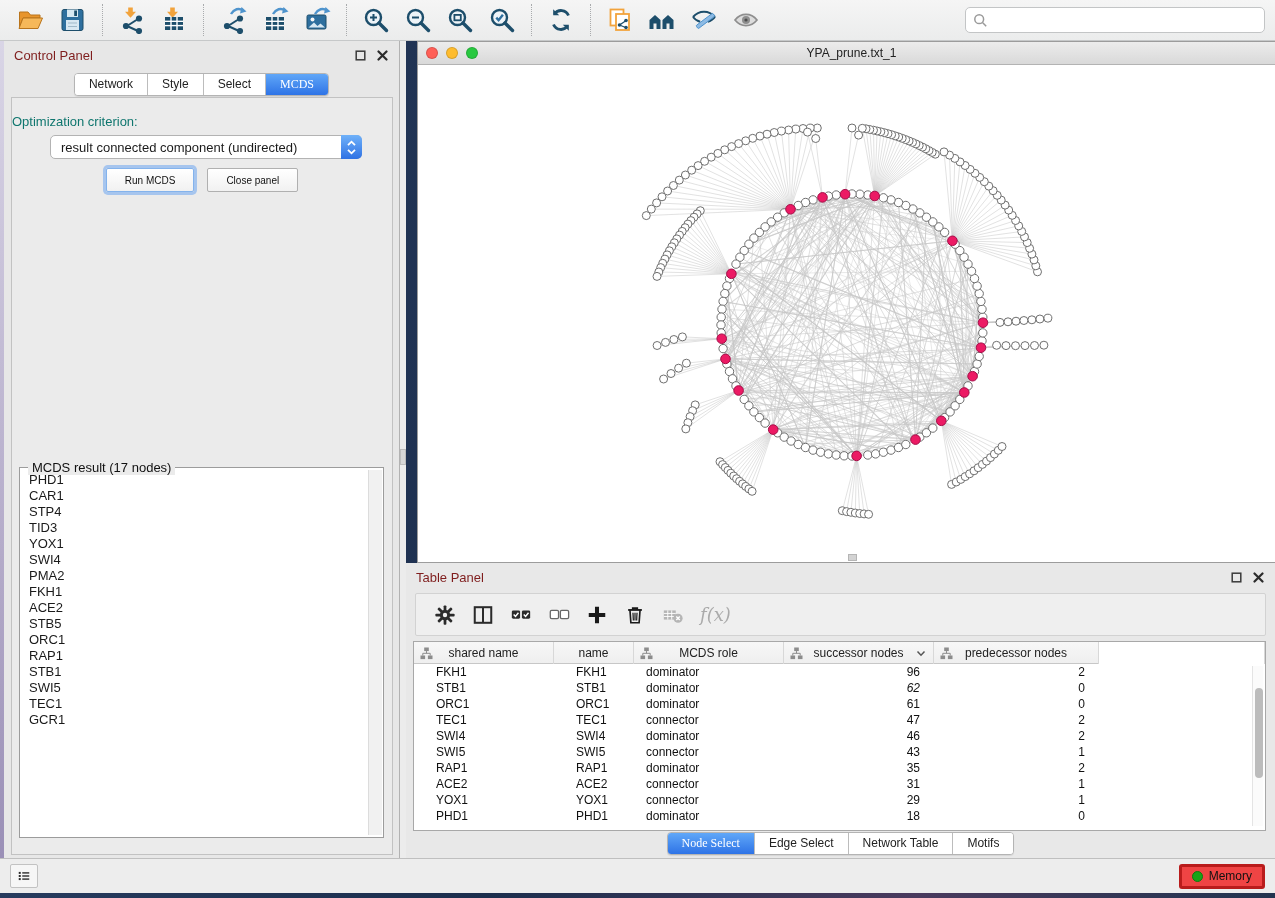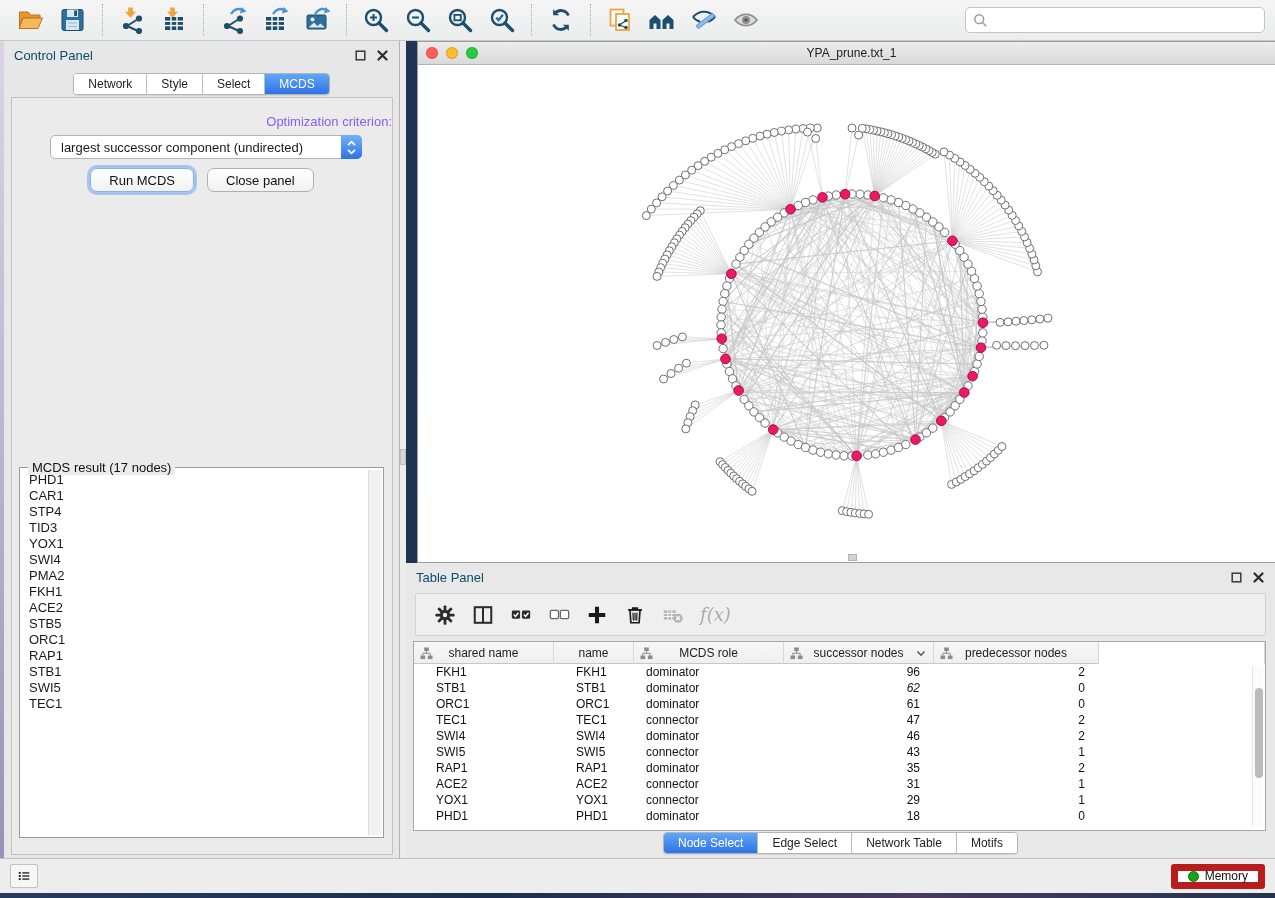--- a/index.html
+++ b/index.html
@@ -17,46 +17,46 @@
   .tb-sep{width:1px;height:32px;border-left:1px dotted #a9abad;margin:0 8px;}
   .search-box{margin-left:auto;width:300px;height:26px;background:#fff;border:1px solid #c3c5c6;
               border-radius:5px;display:flex;align-items:center;padding:0 7px;}
   .search-box input{border:none;outline:none;flex:1;font-size:12px;margin-left:5px;
                     font-family:"Liberation Sans",sans-serif;background:transparent;}
   
   .left-strip{position:absolute;left:0;top:41px;width:4px;height:852px;
               background:linear-gradient(#d9d5e6,#b4abc9 60%,#978cb4);}
   
   .panel-head{height:28px;display:flex;align-items:center;padding:0 10px;}
-  .panel-title{font-size:13px;color:#0c4a6e;}
+  .panel-title{font-size:13px;color:#7f1d1d;}
   .win-btns{margin-left:auto;display:flex;align-items:center;gap:9px;}
   .win-btn{width:13px;height:13px;border:none;background:transparent;padding:0;
            display:flex;align-items:center;justify-content:center;cursor:default;}
   
   .seg-tabs{display:inline-flex;border:1px solid #b4b4b4;border-radius:4px;background:#fff;
             overflow:hidden;box-shadow:0 1px 1px rgba(0,0,0,.08);}
   .seg{padding:3px 14px;font-size:12px;color:#222;background:#fff;border-right:1px solid #bcbcbc;
        white-space:nowrap;cursor:default;}
   .seg:last-child{border-right:none;}
-  .seg.active{background:linear-gradient(#60a7f8,#2e73e6);color:#fff;}
+  .seg.active{background:linear-gradient(#60a7f8,#2e73e6);color:#fff;font-family:Liberation Serif, serif;}
   
   .control-panel{position:absolute;left:4px;top:41px;width:396px;height:817px;
                  background:#e7e7e7;border-right:1px solid #b2b2b2;}
   .cp-tabs{position:absolute;left:0;top:32px;width:100%;text-align:center;}
   .cp-inner{position:absolute;left:7px;top:56px;width:382px;height:758px;
             background:#ebebeb;border:1px solid #c2c2c2;}
-  .crit-label{position:absolute;left:0;top:16px;width:100%;text-align:right;font-size:13px;color:#8b5cf6;}
+  .crit-label{position:absolute;left:0;top:16px;width:100%;text-align:left;font-size:13px;color:#0f766e;}
   .dropdown{position:absolute;left:38px;top:37px;width:312px;height:24px;background:#fff;
             border:1px solid #b3b3b3;border-radius:5px;display:flex;align-items:center;
             font-size:13px;cursor:default;}
   .dropdown .dd-text{flex:1;padding-left:10px;white-space:nowrap;overflow:hidden;}
   .dd-stepper{width:21px;height:24px;margin:-1px -1px -1px 0;border-radius:0 5px 5px 0;
               background:linear-gradient(#6fb1f9,#2f72e4);display:flex;align-items:center;justify-content:center;}
   .btn-row{position:absolute;left:0;top:70px;width:100%;display:flex;justify-content:center;gap:13px;}
-  .btn{height:24px;padding:0 18px;font-size:13px;color:#111;border:1px solid #b0b0b0;border-radius:7px;
+  .btn{height:24px;padding:0 18px;font-size:10px;color:#111;border:1px solid #b0b0b0;border-radius:2px;
        background:linear-gradient(#ffffff,#f1f1f1);cursor:default;font-family:"Liberation Sans",sans-serif;}
   .btn.focus-ring{border-color:#84b3ec;box-shadow:0 0 0 3px rgba(110,165,240,.55);}
   .fieldset{position:absolute;left:7px;top:369px;width:365px;height:371px;
             border:1px solid #9c9c9c;background:#fff;}
   .legend{position:absolute;left:8px;top:-8px;background:#ebebeb;padding:0 4px;font-size:13px;color:#111;}
   .result-list{position:absolute;left:2px;top:4px;right:16px;bottom:2px;overflow:hidden;
                font-size:13px;line-height:16px;padding-left:7px;}
   .list-item{height:16px;white-space:nowrap;}
   .list-vscroll{position:absolute;right:1px;top:2px;bottom:2px;width:14px;background:#f1f1f1;
                 border-left:1px solid #dcdcdc;}
@@ -92,21 +92,21 @@
   .td{white-space:nowrap;overflow:hidden;}
   .t-vscroll{position:absolute;right:2px;top:24px;bottom:4px;width:11px;background:#fbfbfb;
              border-left:1px solid #e4e4e4;}
   .t-thumb{position:absolute;left:1.5px;width:8px;border-radius:4px;background:#bcbcbc;}
   .tp-tabs{position:absolute;left:0;top:269px;width:100%;text-align:center;}
   
   .status-bar{position:absolute;left:0;top:858px;width:1275px;height:35px;background:#ededed;
               border-top:1px solid #bfbfbf;display:flex;align-items:center;padding:0 10px;}
   .status-btn{width:28px;height:24px;border:1px solid #c2c2c2;background:#f6f6f6;border-radius:2px;
               display:flex;align-items:center;justify-content:center;cursor:default;}
-  .memory-btn{margin-left:auto;height:25px;border:7px solid #b91c1c;background:#ffffff;border-radius:3px;
+  .memory-btn{margin-left:auto;height:25px;border:3px solid #b91c1c;background:#ef4444;border-radius:3px;
               display:flex;align-items:center;gap:6px;padding:0 10px;font-size:12px;color:#111;cursor:default;
               font-family:"Liberation Sans",sans-serif;}
   .mem-dot{width:11px;height:11px;border-radius:50%;background:#17a317;border:1px solid #0d7a0d;}
 </style>
 </head>
 <body>
 
 <div class="app">
 
   <div class="toolbar">
@@ -293,21 +293,21 @@
     </div>
     <div class="cp-tabs"><span class="seg-tabs" id="cpTabs">
           <span class="seg">Network</span>
           <span class="seg">Style</span>
           <span class="seg">Select</span>
           <span class="seg active">MCDS</span>
         </span></div>
     <div class="cp-inner">
       <div class="crit-label">Optimization criterion:</div>
       <div class="dropdown">
-        <span class="dd-text">largest successor component (undirected)</span>
+        <span class="dd-text">result connected component (undirected)</span>
         <span class="dd-stepper">
           <svg width="11" height="15" viewBox="0 0 11 15">
               <path d="M2 5.2L5.5 1.7 9 5.2" fill="none" stroke="#fff" stroke-width="1.8"></path>
               <path d="M2 9.8L5.5 13.3 9 9.8" fill="none" stroke="#fff" stroke-width="1.8"></path>
             </svg>
         </span>
       </div>
       <div class="btn-row">
         <button class="btn focus-ring">Run MCDS</button>
         <button class="btn">Close panel</button>
@@ -323,20 +323,21 @@
             <div class="list-item">SWI4</div>
             <div class="list-item">PMA2</div>
             <div class="list-item">FKH1</div>
             <div class="list-item">ACE2</div>
             <div class="list-item">STB5</div>
             <div class="list-item">ORC1</div>
             <div class="list-item">RAP1</div>
             <div class="list-item">STB1</div>
             <div class="list-item">SWI5</div>
             <div class="list-item">TEC1</div>
+            <div class="list-item">GCR1</div>
           </div>
         <div class="list-vscroll"></div>
       </div>
     </div>
   </div>
 
   <div class="v-splitter">
       <div class="v-knob"></div>
     </div>
 

